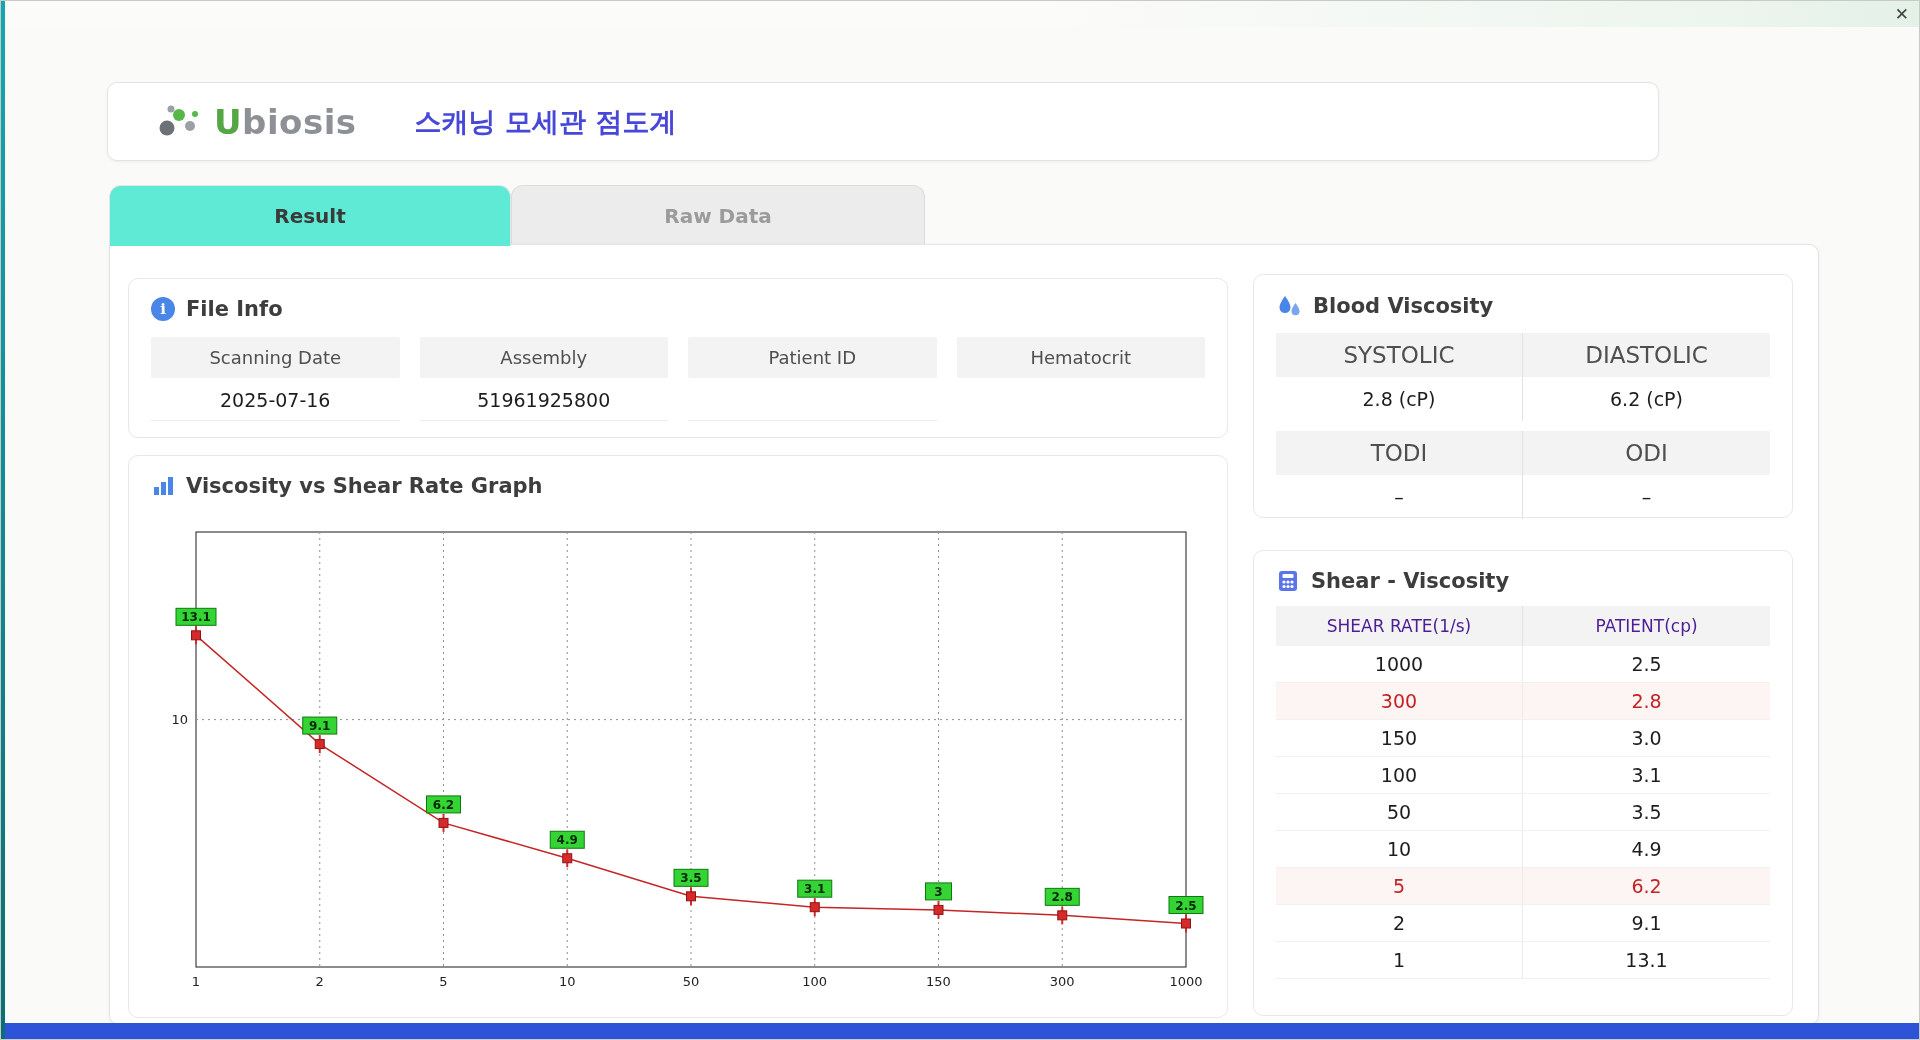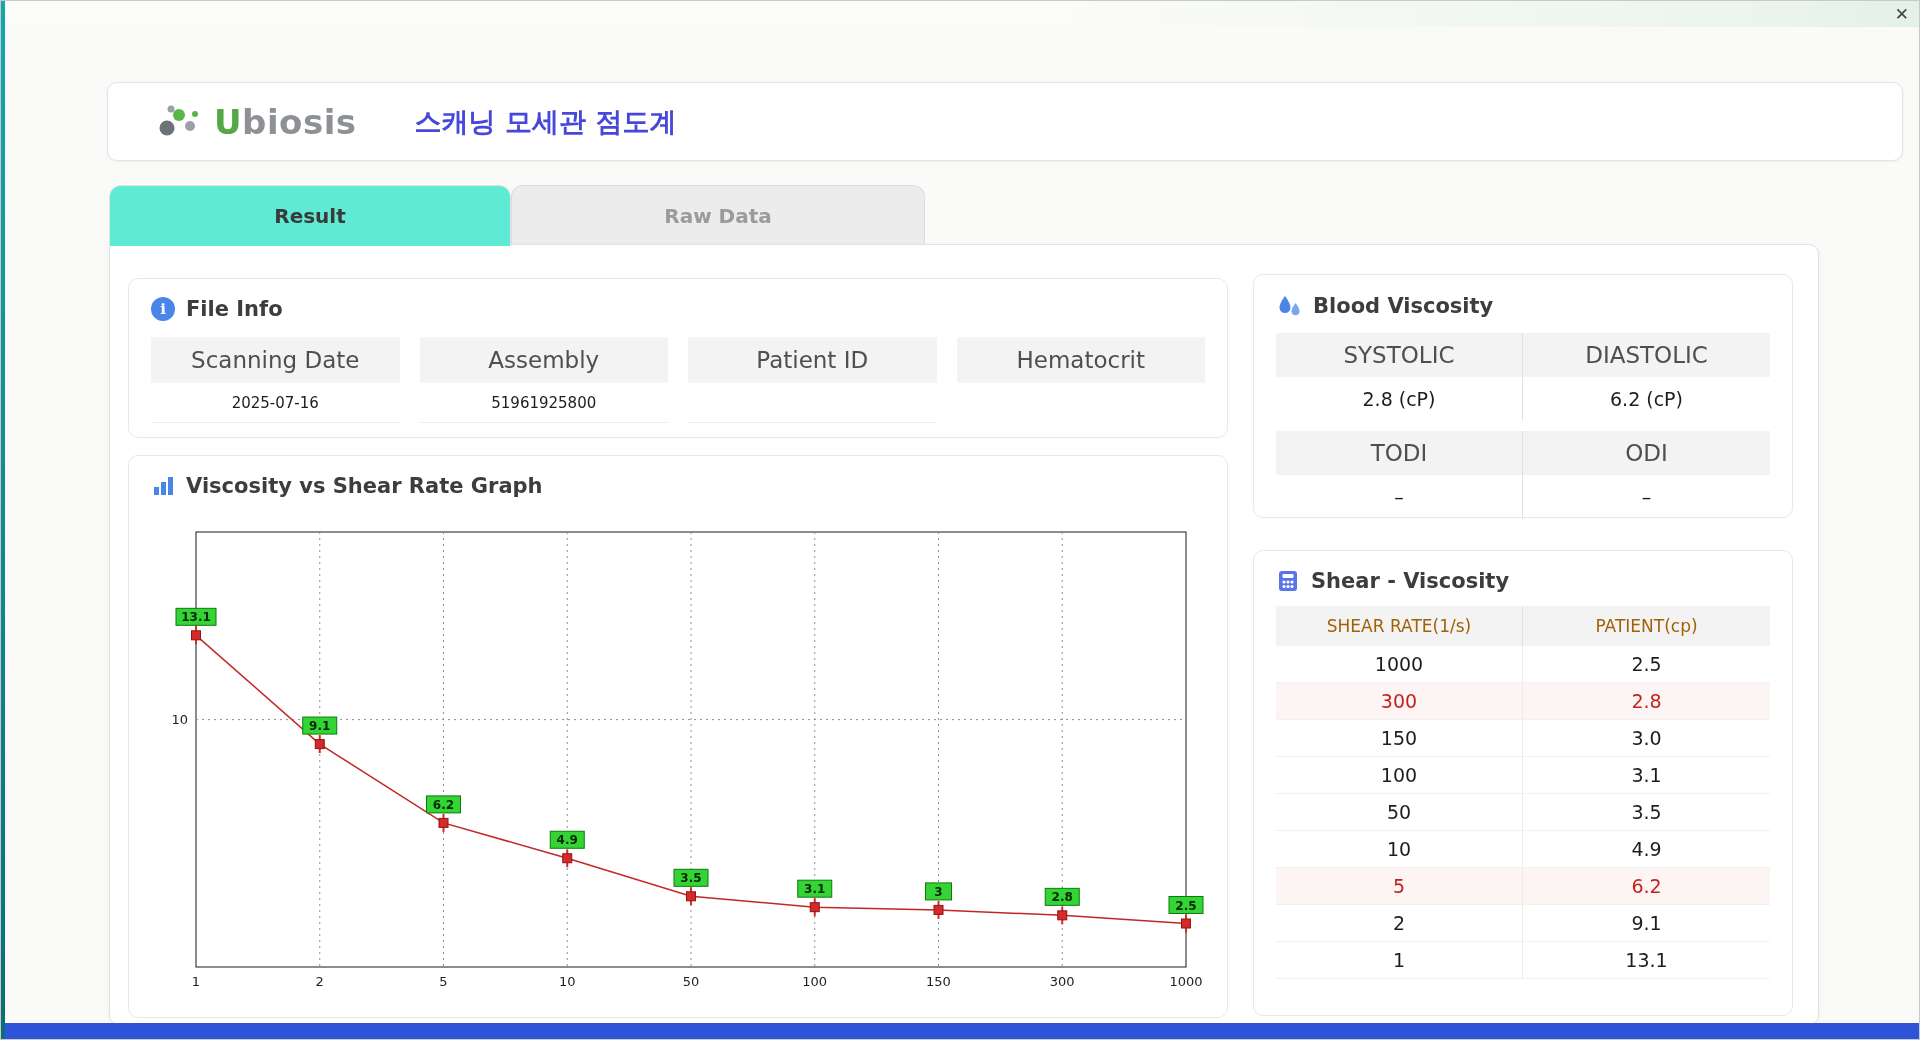--- a/index.html
+++ b/index.html
@@ -24,21 +24,21 @@
     position:absolute; left:0; top:0; bottom:0; width:4px; z-index:9;
     background:linear-gradient(180deg,#15a7ae,#0a6e74);
   }
   .footer-bar {
     position:absolute; left:0; right:0; bottom:0; height:16px; z-index:8;
     background:#2d53d9;
   }
 
   
   .header-card {
-    position:absolute; left:106px; top:81px; width:1796px; height:79px;
+    position:absolute; left:106px; top:81px; width:1552px; height:79px;
     background:#fff; border:1px solid #e4e4e4; border-radius:10px;
     box-shadow:0 1px 3px rgba(0,0,0,.05);
     display:flex; align-items:center; padding-left:48px;
   }
   .logo { display:flex; align-items:center; gap:12px; }
   .logo-text { font-size:34px; font-weight:600; letter-spacing:.5px; }
   .logo-u { color:#55a645; }
   .logo-rest { color:#8d9095; }
   .app-title {
     margin-left:58px; font-size:27px; font-weight:bold; color:#4747d8;
@@ -80,24 +80,24 @@
   }
 
   
   .file-info { left:18px; top:33px; width:1100px; height:160px; }
   .fi-grid {
     margin-top:16px; display:grid; grid-template-columns:repeat(4,1fr);
     column-gap:20px; row-gap:0;
   }
   .fi-head {
     background:#f3f3f3; text-align:center; padding:10px 0;
-    font-size:23px; color:#4f4f4f; border-radius:2px;
+    font-size:18px; color:#4f4f4f; border-radius:2px;
   }
   .fi-val {
-    text-align:center; padding:11px 0 9px; font-size:15px; color:#1d1d1d;
+    text-align:center; padding:11px 0 9px; font-size:19px; color:#1d1d1d;
     border-bottom:1px solid #ededed; min-height:40px;
   }
 
   
   .blood-card { left:1143px; top:29px; width:540px; height:244px; }
   .bv-grid { margin-top:14px; }
   .bv-row { display:grid; grid-template-columns:1fr 1fr; }
   .bv-row.head { background:#f3f3f3; }
   .bv-row.head.second { margin-top:10px; }
   .bv-cell {
@@ -108,21 +108,21 @@
 
   
   .graph-card { left:18px; top:210px; width:1100px; height:563px; }
   .chart-wrap { margin-top:20px; margin-left:0; }
 
   
   .shear-card { left:1143px; top:305px; width:540px; height:466px; }
   .st-table { margin-top:13px; }
   .st-headrow { display:grid; grid-template-columns:1fr 1fr; background:#f3f3f3; }
   .st-headcell {
-    text-align:center; padding:10px 0; font-size:17px; color:#a16207;
+    text-align:center; padding:10px 0; font-size:17px; color:#4c1d95;
   }
   .st-headcell.divide { border-right:1px solid #e2e2e2; }
   .st-row {
     display:grid; grid-template-columns:1fr 1fr; border-bottom:1px solid #f1f1f1;
   }
   .st-cell {
     text-align:center; padding:7px 0; font-size:19px; color:#1d1d1d;
   }
   .st-cell.divide { border-right:1px solid #ebebeb; }
   .st-row.hl { background:#fdf4f4; }

